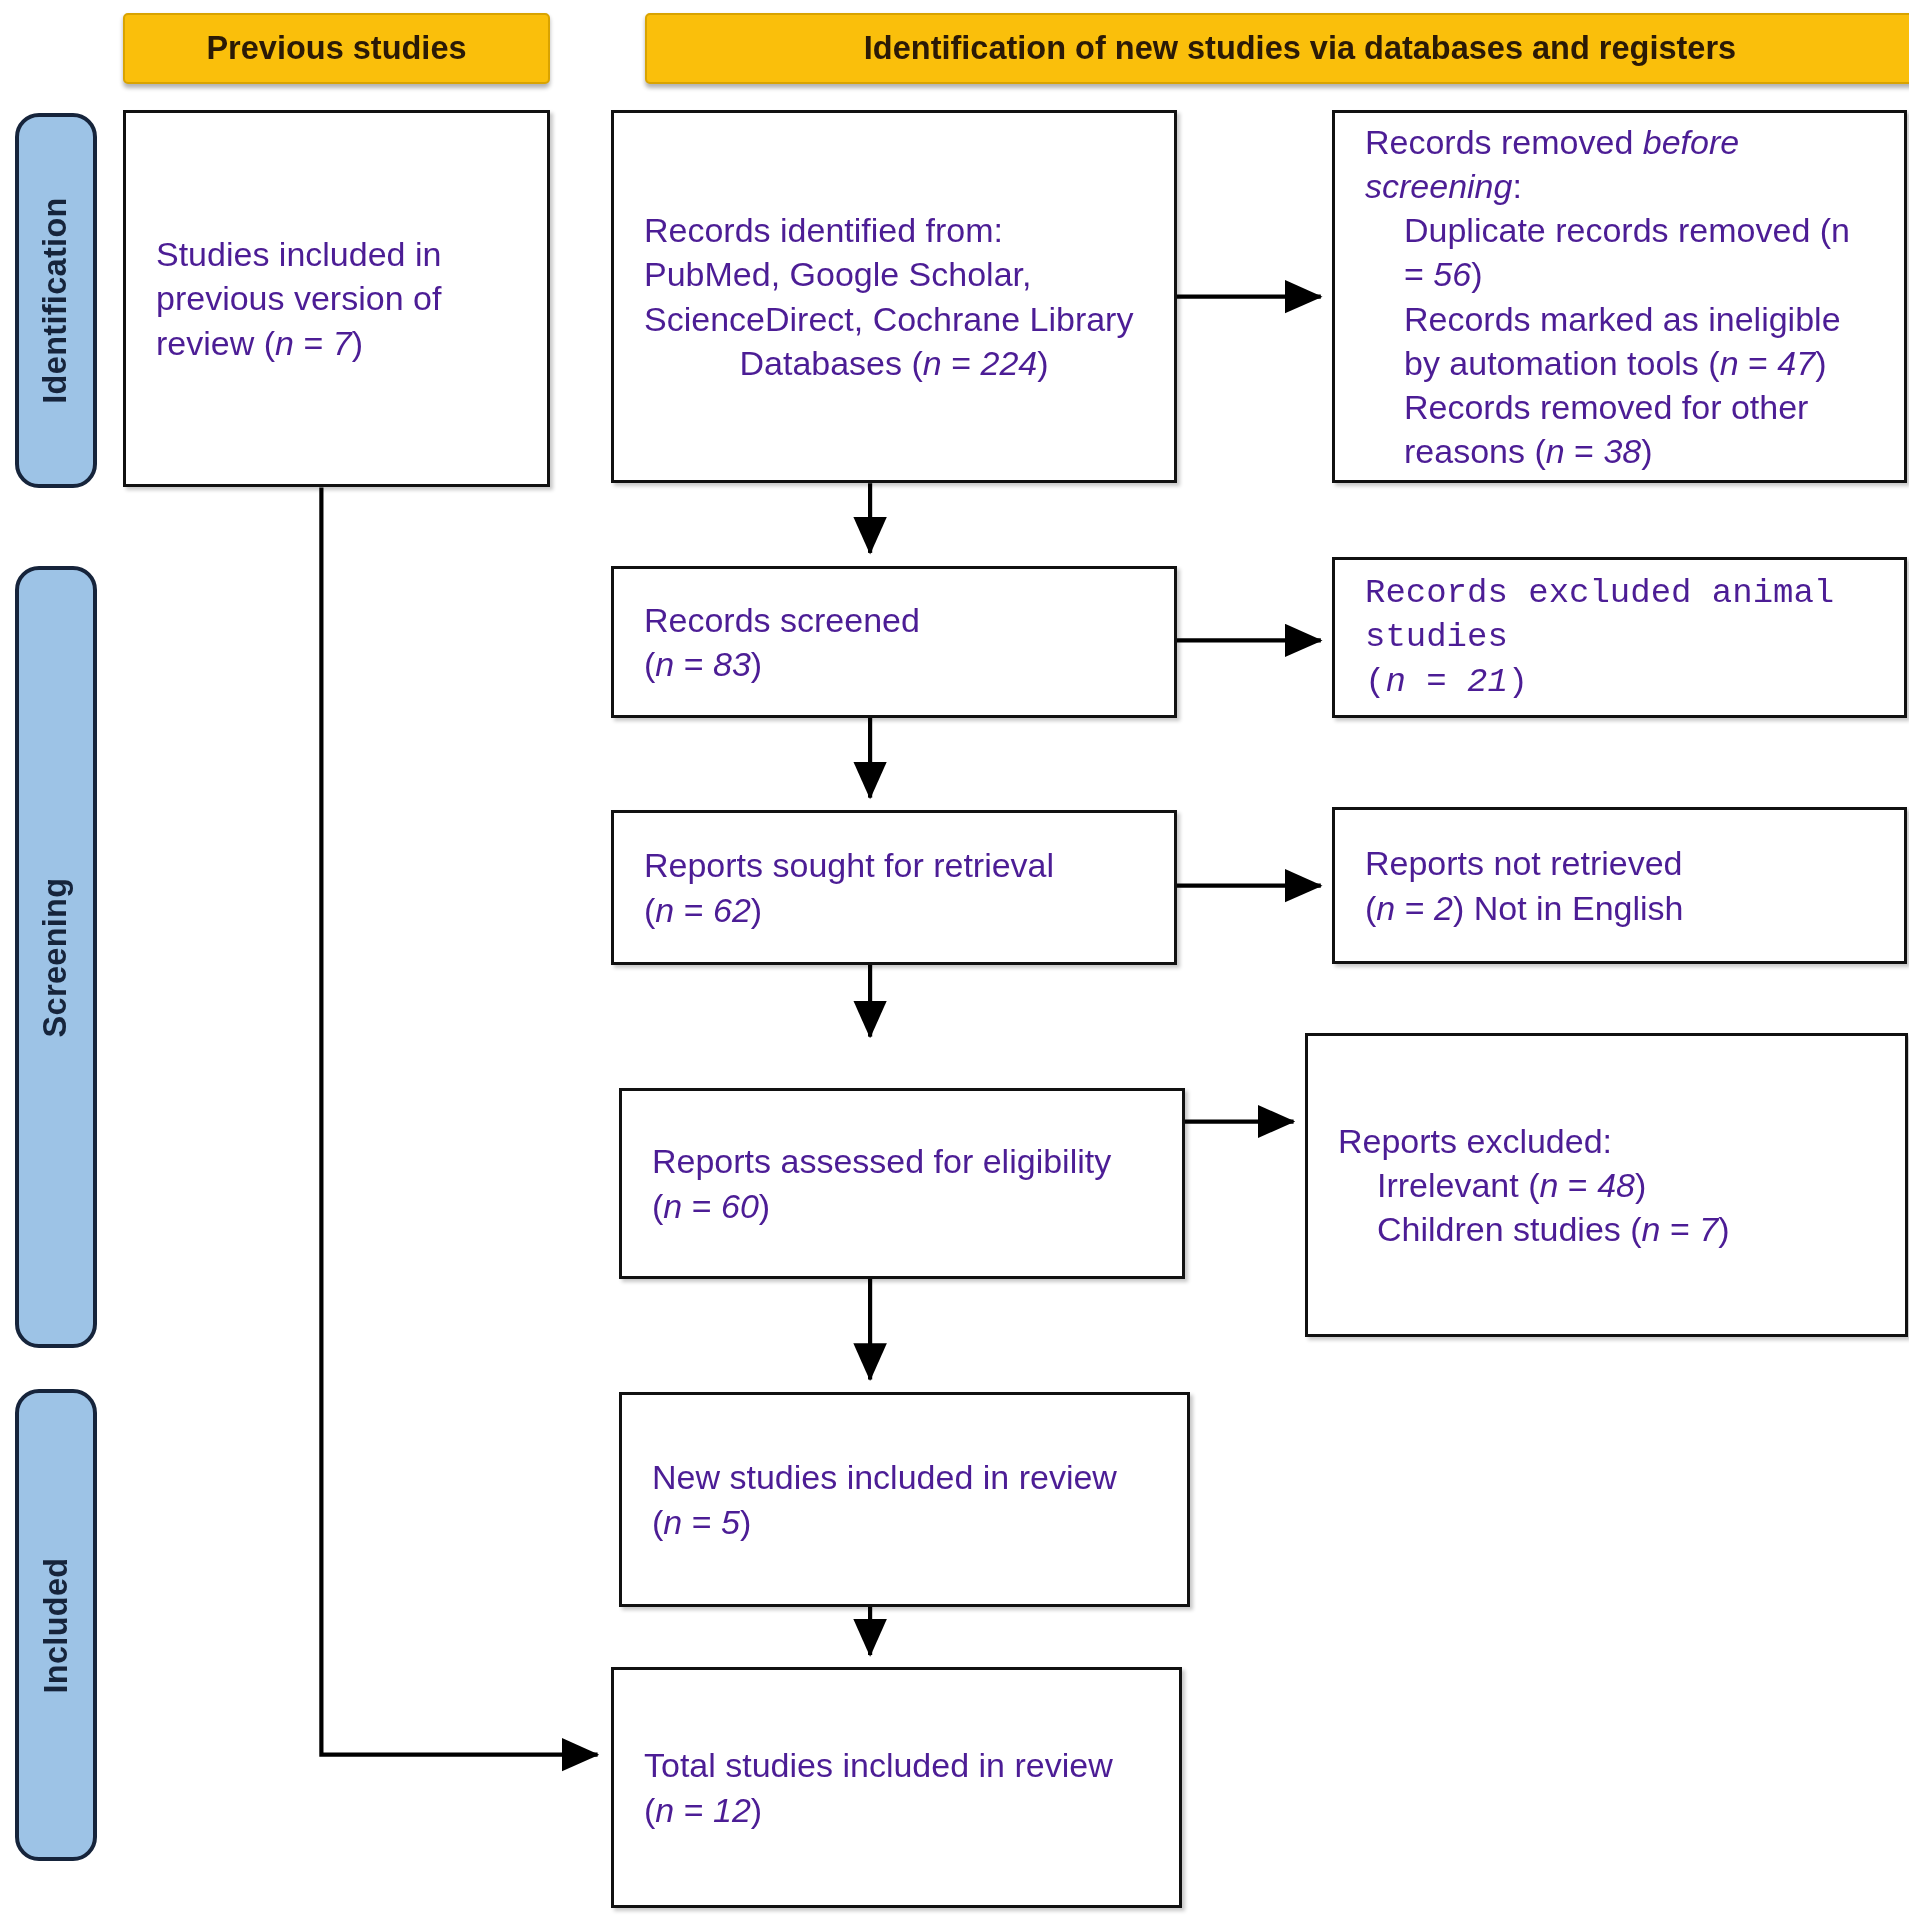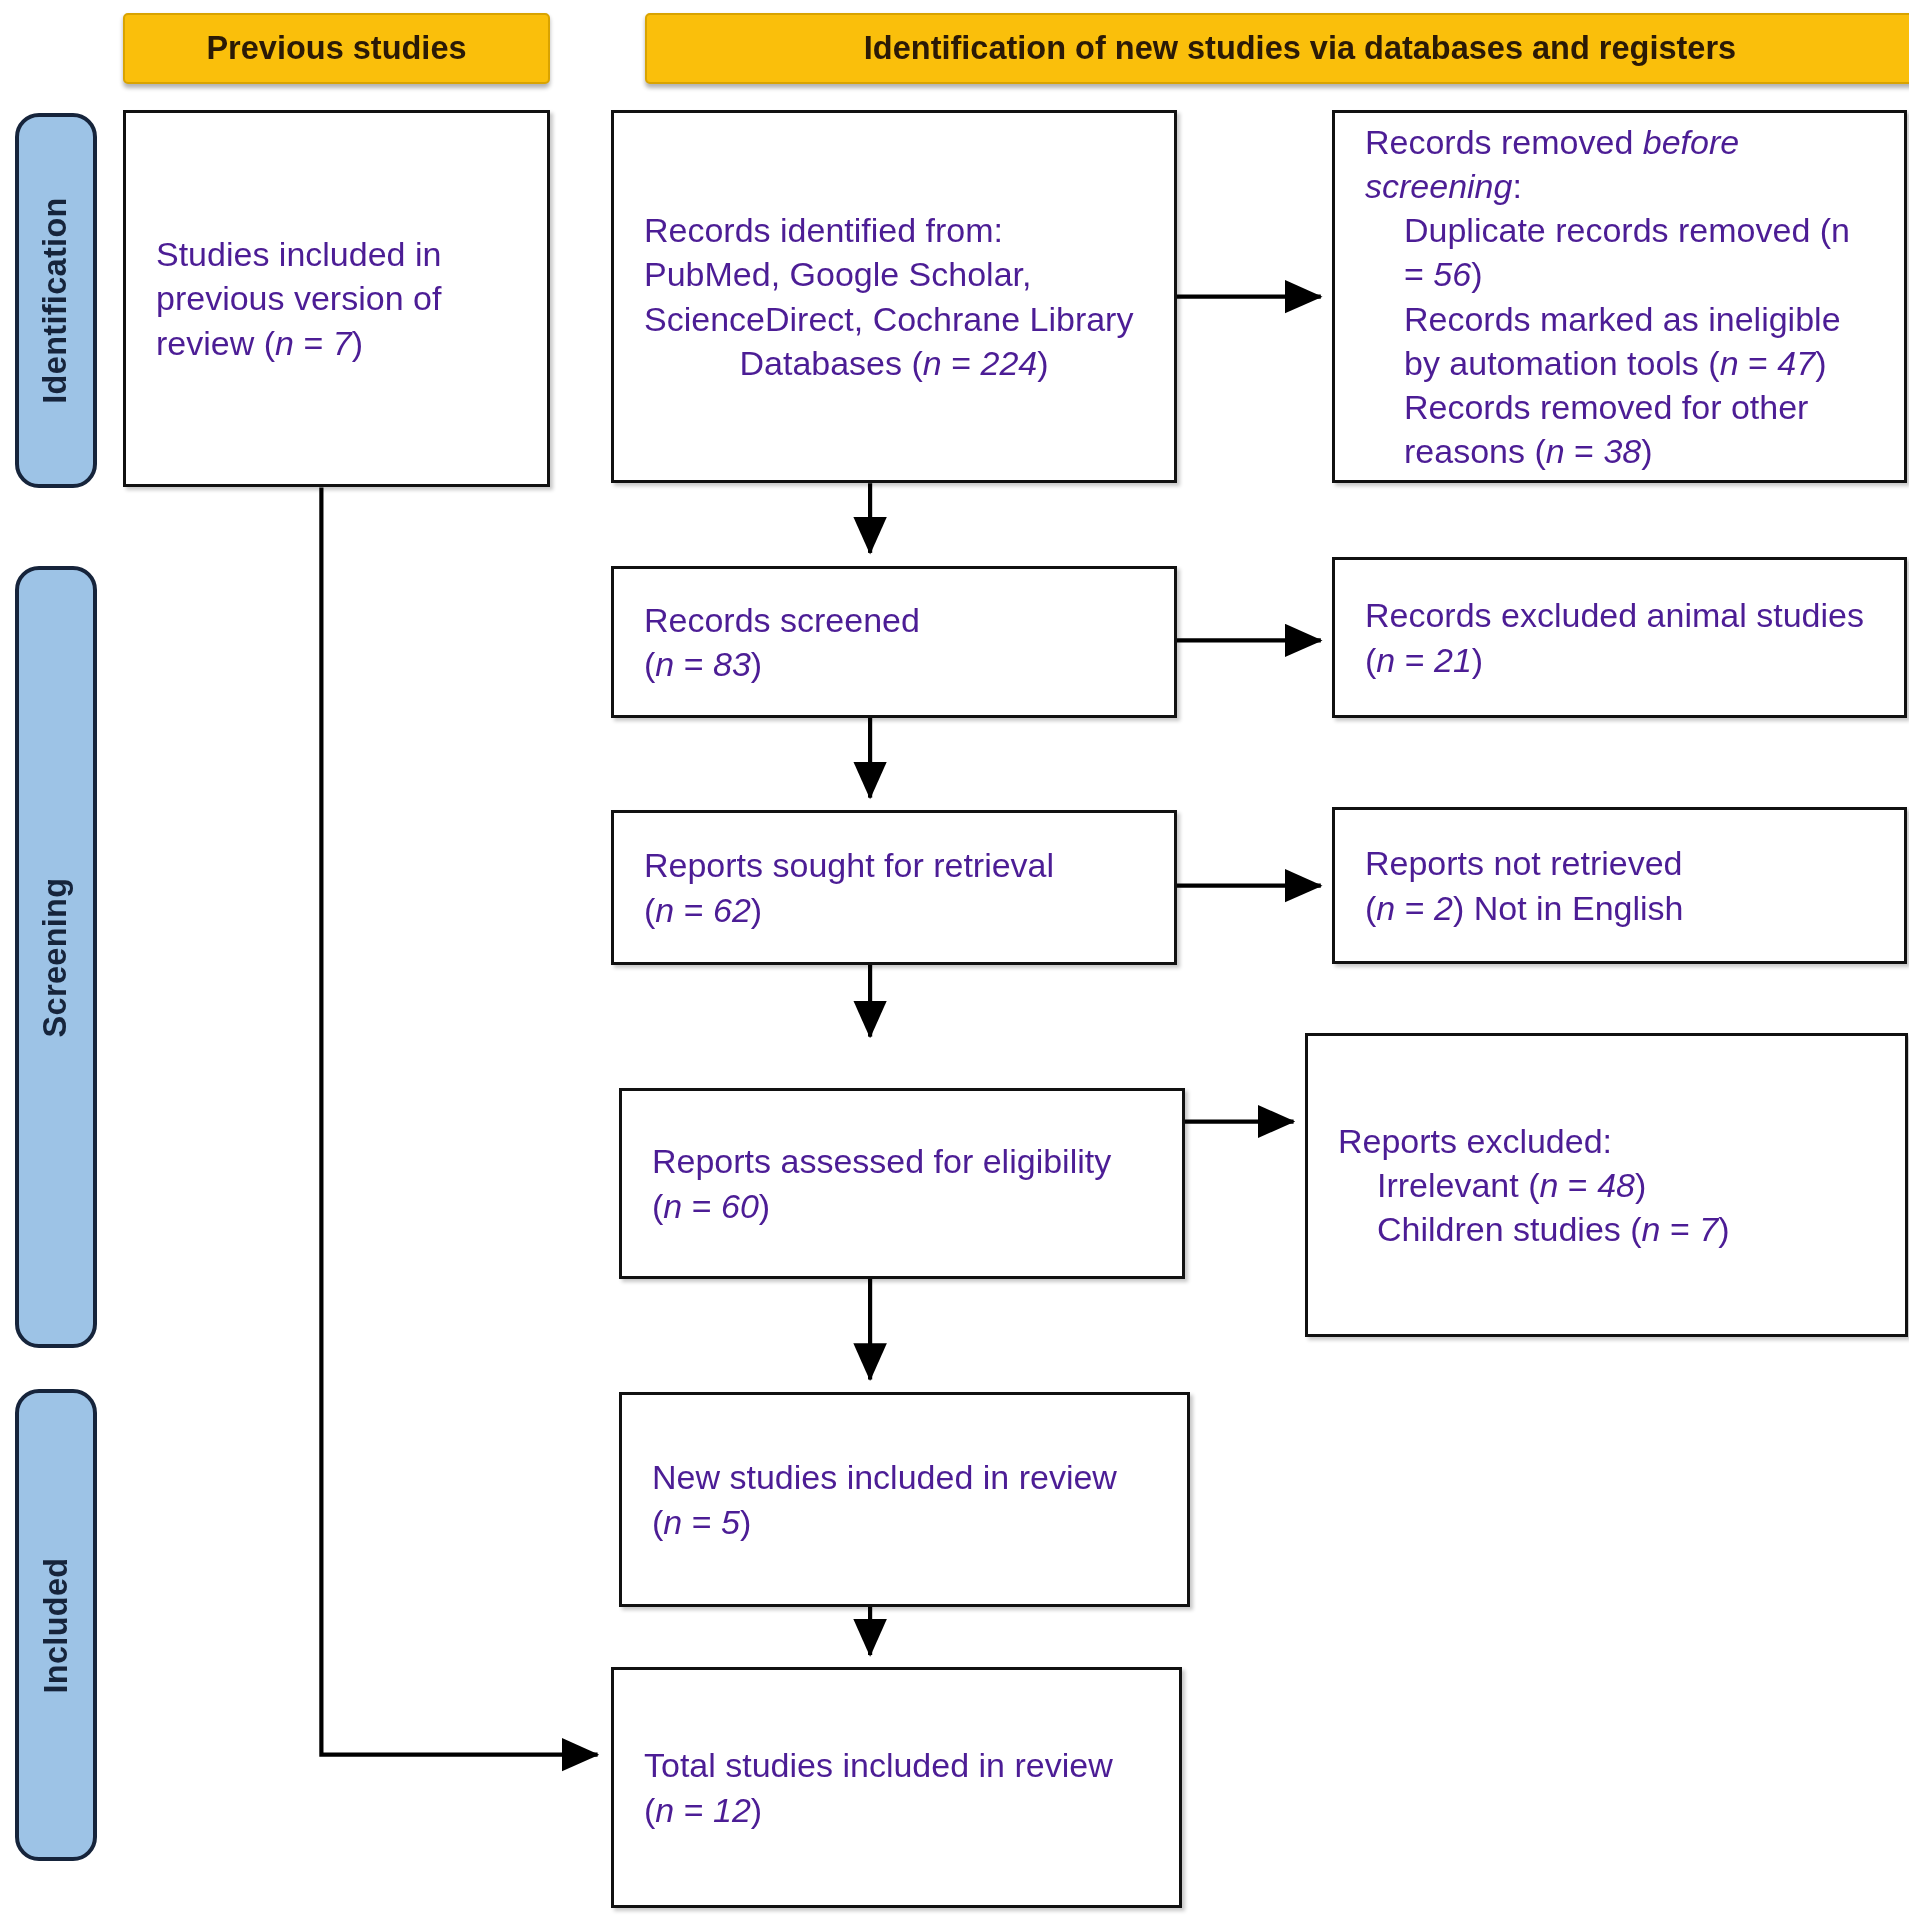--- a/index.html
+++ b/index.html
@@ -144,21 +144,21 @@
       <div class="ln"><em>screening</em>:</div>
       <div class="ln ind">Duplicate records removed (n</div>
       <div class="ln ind">= <em>56</em>)</div>
       <div class="ln ind">Records marked as ineligible</div>
       <div class="ln ind">by automation tools (<em>n</em> = <em>47</em>)</div>
       <div class="ln ind">Records removed for other</div>
       <div class="ln ind">reasons (<em>n</em> = <em>38</em>)</div>
     </div>
   </div>
 
-  <div class="node" style="left:1332px;top:557px;width:575px;height:161px;">
+  <div class="node" style="left:1332px;top:557px;width:575px;height:161px;font-family:Liberation Mono, monospace;">
     <div class="body">
       <div class="ln">Records excluded animal studies</div>
       <div class="ln">(<em>n</em> = <em>21</em>)</div>
     </div>
   </div>
 
   <div class="node" style="left:1332px;top:807px;width:575px;height:157px;">
     <div class="body">
       <div class="ln">Reports not retrieved</div>
       <div class="ln">(<em>n</em> = <em>2</em>) Not in English</div>

